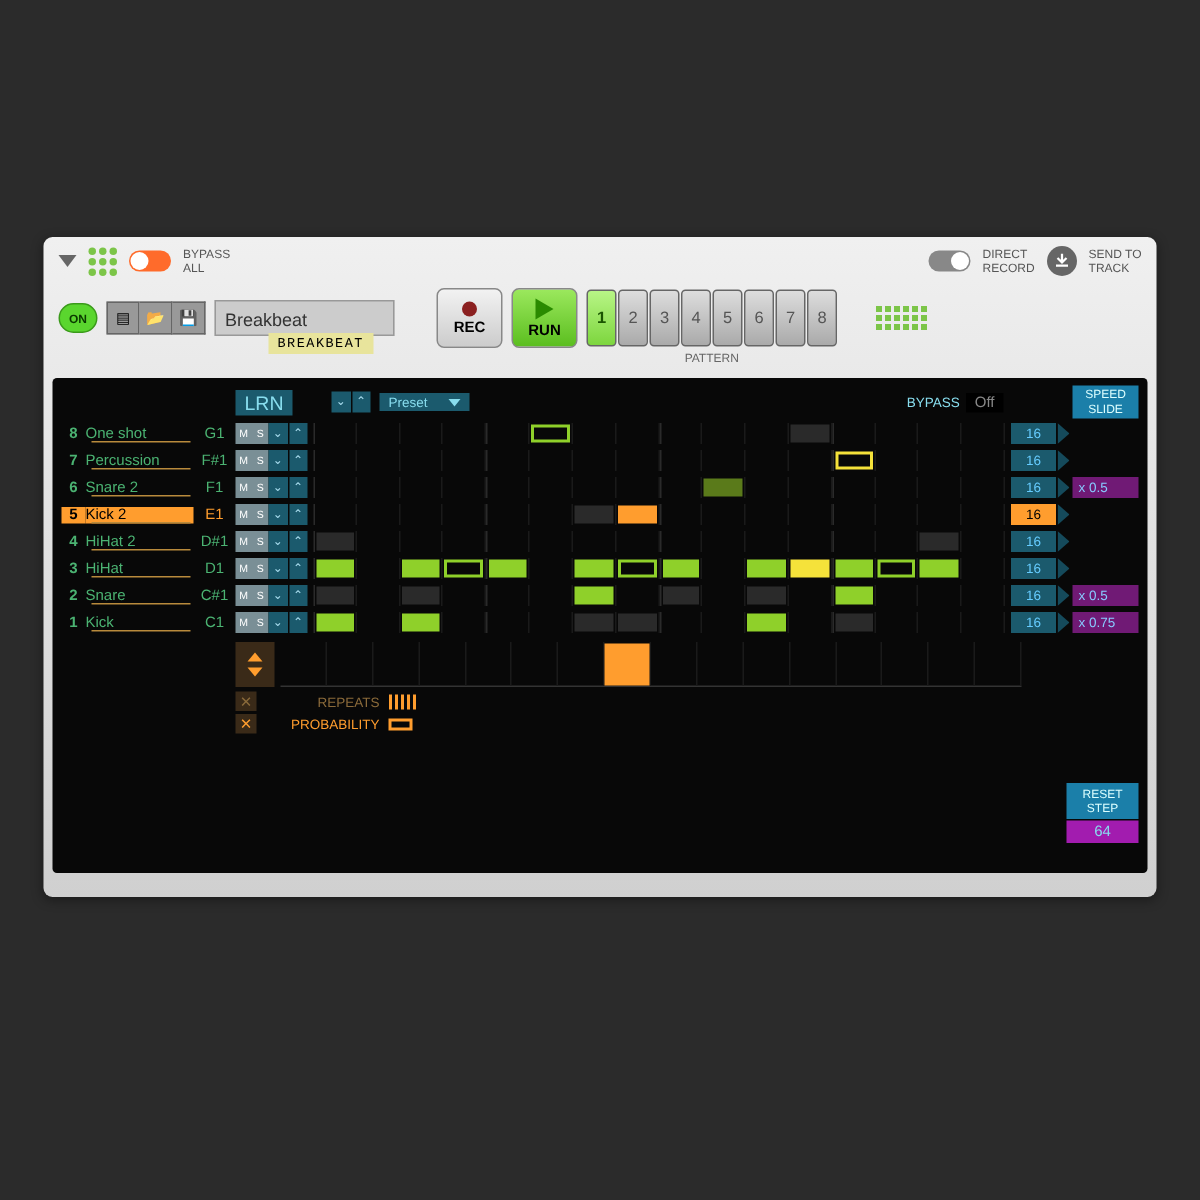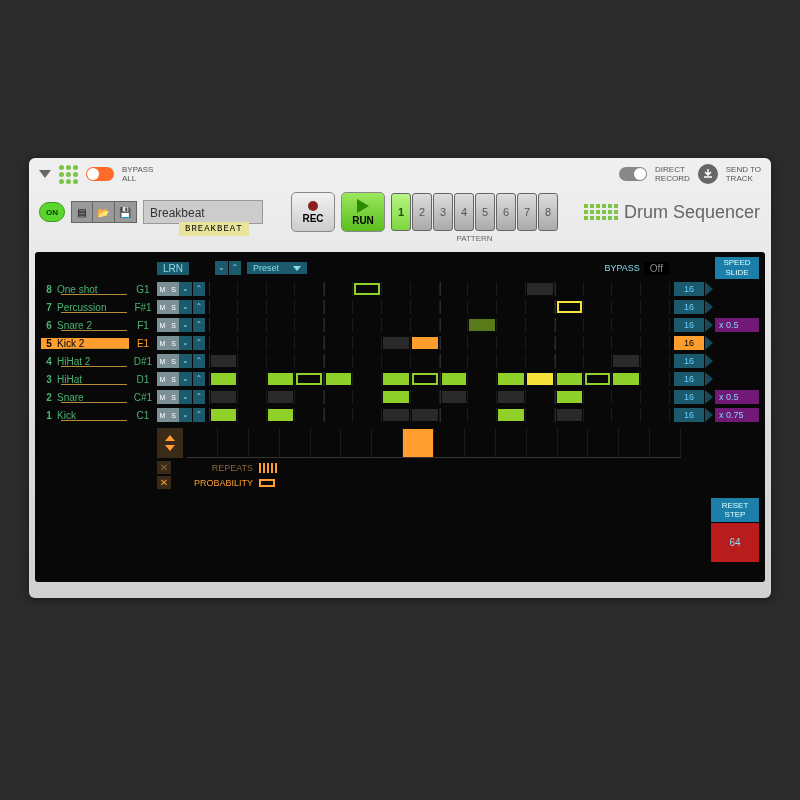--- a/index.html
+++ b/index.html
@@ -69,21 +69,21 @@
   .s-o{background:#ff9d2e}
   .s-hole{border:2px solid #8fd02a;box-sizing:border-box}
   .s-holey{border:2px solid #f5e23a;box-sizing:border-box}
 
   .lenbox{width:30px;height:14px;background:#1b5a6d;color:#6cf;display:flex;align-items:center;justify-content:center;font-size:9px;cursor:pointer}
   .lenbox.sel{background:#ff9d2e;color:#000}
   .speedbox{width:44px;height:14px;background:#701a75;color:#8cf;display:flex;align-items:center;padding-left:4px;font-size:9px;margin-left:2px;cursor:pointer}
   .speedbox.empty{background:transparent}
   .speedflag{width:8px;height:14px;background:#154a5b;clip-path:polygon(0 0,100% 50%,0 100%);margin-left:1px}
 
-  .lrnbtn{background:#1b5a6d;color:#8de;padding:1px 6px;font-size:10px;margin-left:116px;cursor:pointer}
+  .lrnbtn{background:#1b5a6d;color:#8de;padding:1px 6px;font-size:13px;margin-left:116px;cursor:pointer}
   .presetsel{background:#1b5a6d;color:#8de;padding:1px 6px;font-size:9px;display:flex;align-items:center;gap:14px;margin-left:6px;cursor:pointer}
   .tridn{width:0;height:0;border-left:4px solid transparent;border-right:4px solid transparent;border-top:5px solid #8de}
   .shuflbl{color:#8de;margin-left:auto;font-size:9px}
   .shufval{background:#000;color:#888;padding:1px 6px;margin-left:4px;margin-right:24px}
   .spdhdr{width:44px;background:#1b7fa9;color:#dff;font-size:8px;text-align:center;line-height:10px;padding:1px 0;margin-left:22px}
 
   .botarea{margin-top:4px}
   .bllbl{width:100px;text-align:right;padding-right:6px;color:#ff9d2e}
   .blbox{width:26px;height:30px;background:#3a2a18;margin-left:116px;display:flex;flex-direction:column;align-items:center;justify-content:center;gap:4px;float:left;cursor:pointer}
   .triu{width:0;height:0;border-left:5px solid transparent;border-right:5px solid transparent;border-bottom:6px solid #ff9d2e}
@@ -96,21 +96,21 @@
   .smxbox{width:14px;height:13px;background:#3a2a18;color:#8a6a3a;display:flex;align-items:center;justify-content:center;margin-right:2px;cursor:pointer}
   .smlbl{color:#8a6a3a;font-size:9px;width:86px;text-align:right;padding-right:6px}
   .smicon{width:20px;height:10px}
   .smicon.bars{background:repeating-linear-gradient(90deg,#ff9d2e 0 2px,transparent 2px 4px)}
   .smicon.rect{border:2px solid #ff9d2e;width:16px;height:8px}
   .pctcell{flex:1;display:grid;grid-template-columns:repeat(16,1fr);gap:0;height:13px;margin:0 4px}
   .pctv{color:#ff9d2e;font-size:8px;text-align:center}
 
   .resetbox{position:absolute;right:6px;bottom:20px;width:48px}
   .resetbtn{background:#1b7fa9;color:#dff;font-size:8px;text-align:center;padding:3px 0;cursor:pointer;line-height:9px}
-  .stepval{background:#b91c1c;color:#8de;text-align:center;padding:14px 0;margin-top:1px;cursor:pointer}
+  .stepval{background:#a21caf;color:#8de;text-align:center;padding:2px 0;margin-top:1px;cursor:pointer}
 </style>
 </head>
 <body>
 
 <div class="panel">
 
   <div class="topbar">
     <div class="tri"></div>
     <div class="dots">
         <span></span>
@@ -181,21 +181,20 @@
           <span></span>
           <span></span>
           <span></span>
           <span></span>
           <span></span>
           <span></span>
           <span></span>
           <span></span>
           <span></span>
         </div>
-      <div class="logotxt">Drum Sequencer</div>
     </div>
   </div>
   <div class="bptag">BREAKBEAT</div>
 
   <div class="dark">
 
     <div class="hdrow">
       <span class="lrnbtn">LRN</span>
       <div class="arrows" style="margin-left:26px">
           <span>⌄</span>

